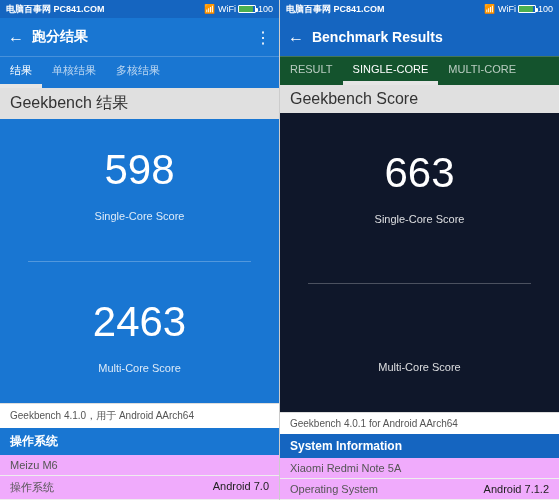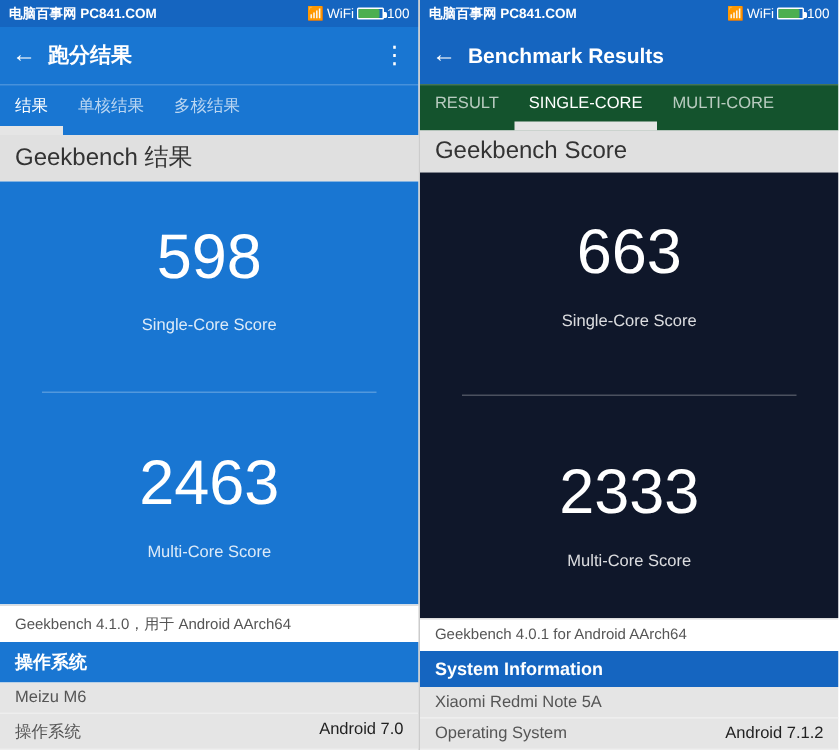--- a/index.html
+++ b/index.html
@@ -77,21 +77,21 @@
     .tab {
       color: rgba(255,255,255,0.7);
       font-size: 11px;
       padding: 6px 10px;
       cursor: pointer;
       border-bottom: 2px solid transparent;
     }
 
     .tab.active {
       color: #fff;
-      border-bottom: 6px solid #e5e5e5;
+      border-bottom: 4px solid #e5e5e5;
     }
 
     .section-header {
       background: #e0e0e0;
       padding: 5px 10px;
       font-size: 16px;
       color: #333;
       font-weight: normal;
     }
 
@@ -144,21 +144,21 @@
       font-weight: bold;
     }
 
     .sys-info-row {
       display: flex;
       justify-content: space-between;
       padding: 4px 10px;
       font-size: 11px;
       color: #333;
       border-bottom: 1px solid #eee;
-      background: #e5e5e5;
+      background: #f0abfc;
     }
 
     .sys-info-row .label {
       color: #555;
     }
 
     .sys-info-row .value {
       color: #222;
       font-weight: 500;
     }
@@ -303,21 +303,20 @@
 
   <div class="section-header">Geekbench Score</div>
 
   <div class="score-area">
     <div class="score-block">
       <div class="score-number">663</div>
       <div class="score-label">Single-Core Score</div>
     </div>
     <div class="divider"></div>
     <div class="score-block">
-      <div class="score-number">2333</div>
       <div class="score-label">Multi-Core Score</div>
     </div>
   </div>
 
   <div class="info-area">Geekbench 4.0.1 for Android AArch64</div>
 
   <div class="sys-info-header">System Information</div>
 
   <div class="sys-info-row">
     <span class="label">Xiaomi Redmi Note 5A</span>

